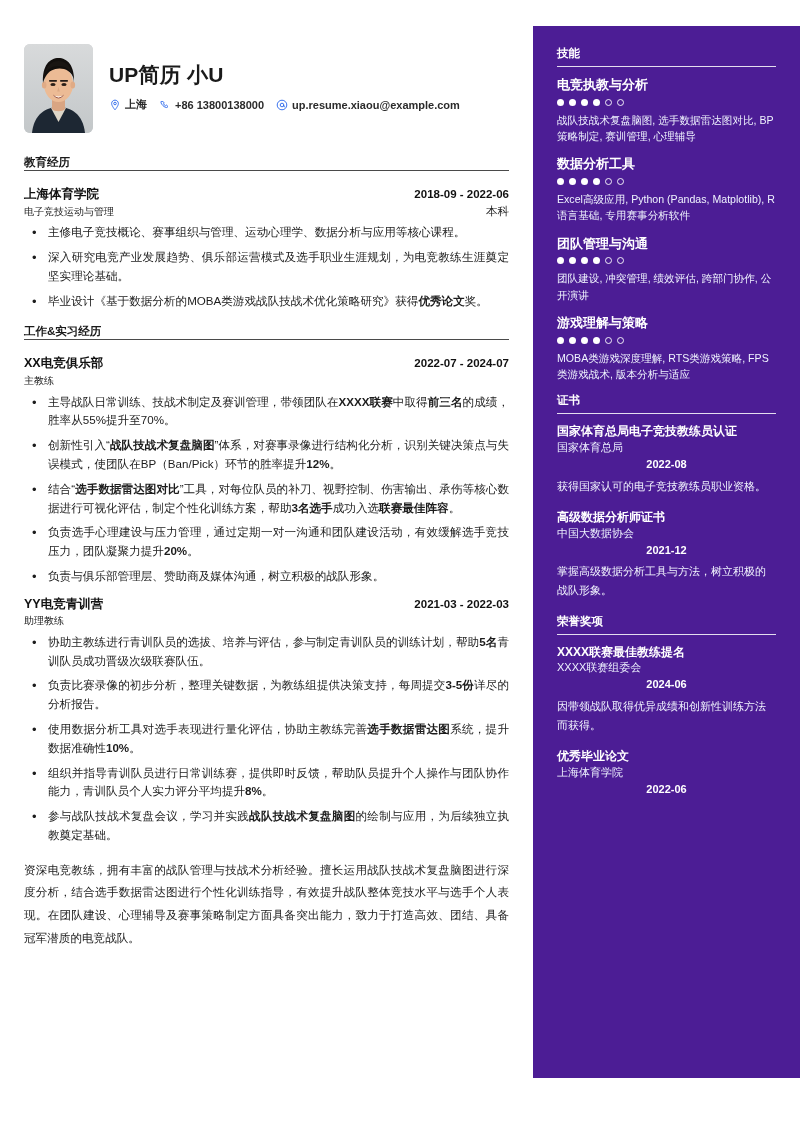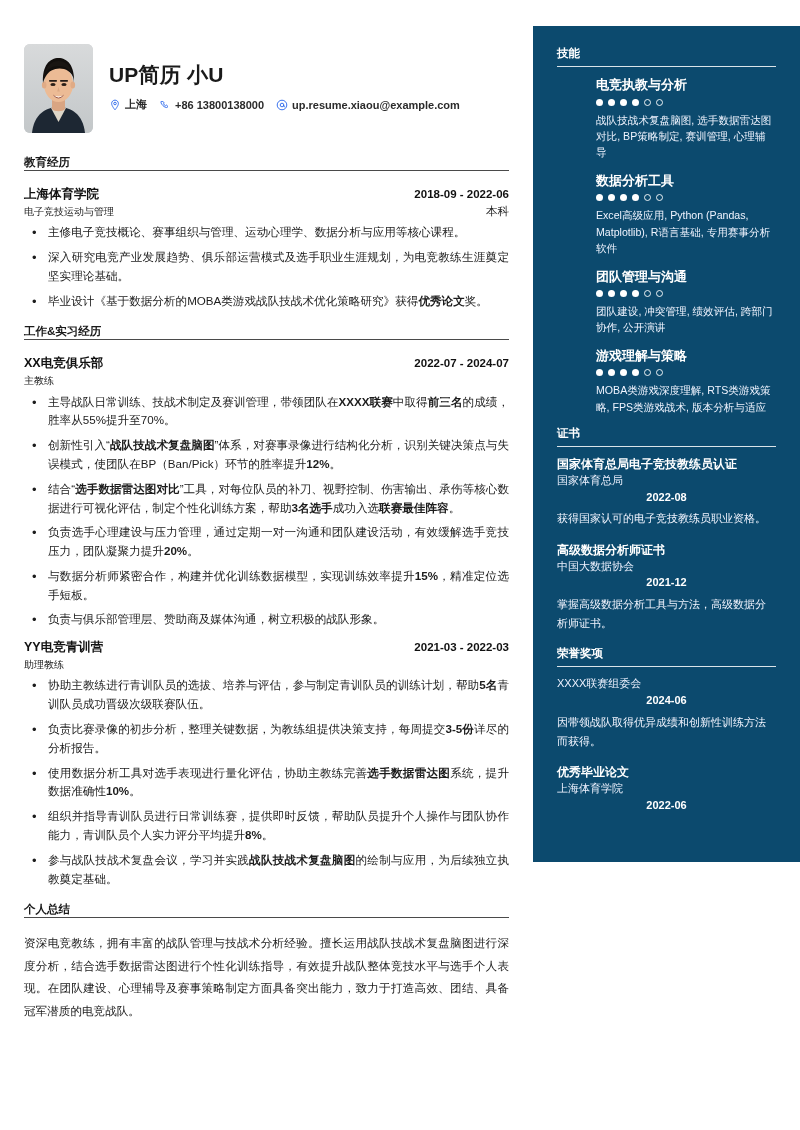--- a/index.html
+++ b/index.html
@@ -56,30 +56,30 @@
     content: "•"; position: absolute; left: 8px; top: -1px;
     font-size: 13px; color:#1c1c1c;
   }
   ul.bullets li b { font-weight: 700; }
 
   .summary { font-size: 11.6px; line-height: 1.95; color:#1c1c1c; text-align: justify; }
 
   
   .sidebar {
     position: absolute; left: 533px; top: 26px;
-    width: 267px; height: 836px;
-    background: #0c4a6e; color:#ffffff;
+    width: 267px; height: 1052px;
+    background: #4c1d95; color:#ffffff;
     padding: 20px 24px 20px 24px;
   }
   .sb-title {
     font-size: 11.5px; font-weight: 700; color:#ffffff;
     padding-bottom: 5px; margin-bottom: 9px;
     border-bottom: 1.2px solid rgba(255,255,255,.85);
   }
-  .skill { margin-bottom: 11px; margin-left: 39px; }
+  .skill { margin-bottom: 11px; }
   .skill-name { font-size: 13px; font-weight: 700; color:#fff; margin-bottom: 5px; line-height:1.35; }
   .dots { display:flex; gap: 5px; margin-bottom: 6px; }
   .dot { width: 7px; height: 7px; border-radius: 50%; box-sizing: border-box; }
   .dot.on { background: #ffffff; }
   .dot.off { background: transparent; border: 1.3px solid rgba(255,255,255,.9); }
   .skill-desc { font-size: 10.6px; line-height: 1.55; color:#f0f4ff; }
 
   .sb-entry { margin-bottom: 13px; }
   .sb-entry-title { font-size: 12px; font-weight: 700; color:#fff; line-height: 1.4; }
   .sb-entry-sub { font-size: 11px; color:#eef2ff; line-height: 1.45; }
@@ -192,21 +192,20 @@
         <div class="entry-row">
           <span class="entry-org">XX电竞俱乐部</span>
           <span class="entry-date">2022-07 - 2024-07</span>
         </div>
         <div class="entry-role">主教练</div>
         <ul class="bullets">
             <li>主导战队日常训练、技战术制定及赛训管理，带领团队在<b>XXXX联赛</b>中取得<b>前三名</b>的成绩，胜率从55%提升至70%。</li>
             <li>创新性引入“<b>战队技战术复盘脑图</b>”体系，对赛事录像进行结构化分析，识别关键决策点与失误模式，使团队在BP（Ban/Pick）环节的胜率提升<b>12%</b>。</li>
             <li>结合“<b>选手数据雷达图对比</b>”工具，对每位队员的补刀、视野控制、伤害输出、承伤等核心数据进行可视化评估，制定个性化训练方案，帮助<b>3名选手</b>成功入选<b>联赛最佳阵容</b>。</li>
             <li>负责选手心理建设与压力管理，通过定期一对一沟通和团队建设活动，有效缓解选手竞技压力，团队凝聚力提升<b>20%</b>。</li>
-            <li>与数据分析师紧密合作，构建并优化训练数据模型，实现训练效率提升<b>15%</b>，精准定位选手短板。</li>
             <li>负责与俱乐部管理层、赞助商及媒体沟通，树立积极的战队形象。</li>
           </ul>
       </div>
 
       <div class="entry">
         <div class="entry-row">
           <span class="entry-org">YY电竞青训营</span>
           <span class="entry-date">2021-03 - 2022-03</span>
         </div>
         <div class="entry-role">助理教练</div>
@@ -214,21 +213,20 @@
             <li>协助主教练进行青训队员的选拔、培养与评估，参与制定青训队员的训练计划，帮助<b>5名</b>青训队员成功晋级次级联赛队伍。</li>
             <li>负责比赛录像的初步分析，整理关键数据，为教练组提供决策支持，每周提交<b>3-5份</b>详尽的分析报告。</li>
             <li>使用数据分析工具对选手表现进行量化评估，协助主教练完善<b>选手数据雷达图</b>系统，提升数据准确性<b>10%</b>。</li>
             <li>组织并指导青训队员进行日常训练赛，提供即时反馈，帮助队员提升个人操作与团队协作能力，青训队员个人实力评分平均提升<b>8%</b>。</li>
             <li>参与战队技战术复盘会议，学习并实践<b>战队技战术复盘脑图</b>的绘制与应用，为后续独立执教奠定基础。</li>
           </ul>
       </div>
     </div>
 
     <div class="section">
-      <div class="section-title">个人总结</div>
       <div class="summary">资深电竞教练，拥有丰富的战队管理与技战术分析经验。擅长运用战队技战术复盘脑图进行深度分析，结合选手数据雷达图进行个性化训练指导，有效提升战队整体竞技水平与选手个人表现。在团队建设、心理辅导及赛事策略制定方面具备突出能力，致力于打造高效、团结、具备冠军潜质的电竞战队。</div>
     </div>
 
   </div>
 
   <div class="sidebar">
 
     <div class="sb-block">
       <div class="sb-title">技能</div>
       <div>
@@ -289,29 +287,30 @@
           <div class="sb-entry">
             <div class="sb-entry-title">国家体育总局电子竞技教练员认证</div>
             <div class="sb-entry-sub">国家体育总局</div>
             <div class="sb-entry-date">2022-08</div>
             <div class="sb-entry-desc">获得国家认可的电子竞技教练员职业资格。</div>
           </div>
           <div class="sb-entry">
             <div class="sb-entry-title">高级数据分析师证书</div>
             <div class="sb-entry-sub">中国大数据协会</div>
             <div class="sb-entry-date">2021-12</div>
-            <div class="sb-entry-desc">掌握高级数据分析工具与方法，高级数据分析师证书。</div>
+            <div class="sb-entry-desc">掌握高级数据分析工具与方法，树立积极的战队形象。</div>
           </div>
         </div>
     </div>
 
     <div class="sb-block">
       <div class="sb-title">荣誉奖项</div>
       <div>
           <div class="sb-entry">
+            <div class="sb-entry-title">XXXX联赛最佳教练提名</div>
             <div class="sb-entry-sub">XXXX联赛组委会</div>
             <div class="sb-entry-date">2024-06</div>
             <div class="sb-entry-desc">因带领战队取得优异成绩和创新性训练方法而获得。</div>
           </div>
           <div class="sb-entry">
             <div class="sb-entry-title">优秀毕业论文</div>
             <div class="sb-entry-sub">上海体育学院</div>
             <div class="sb-entry-date">2022-06</div>
           </div>
         </div>

